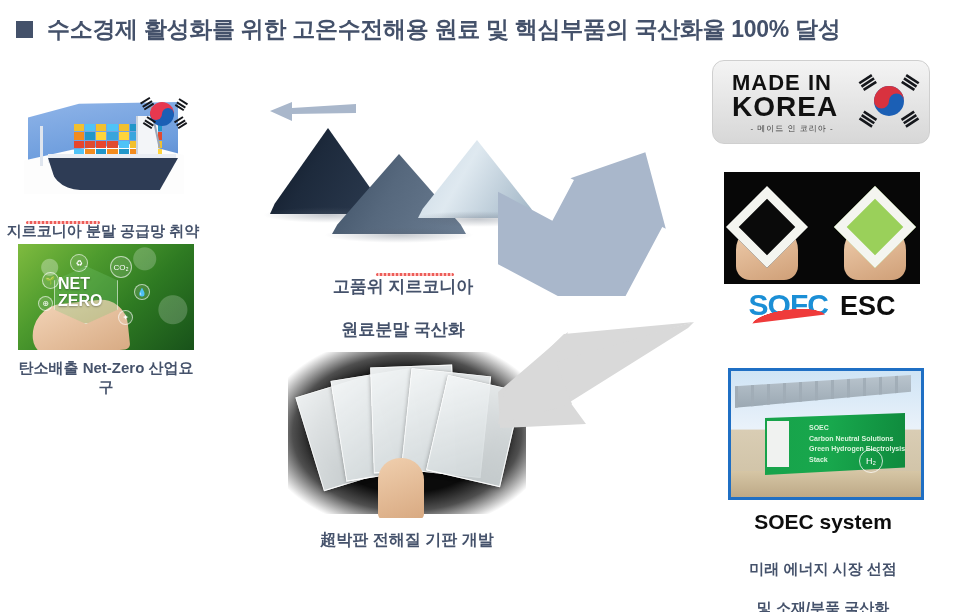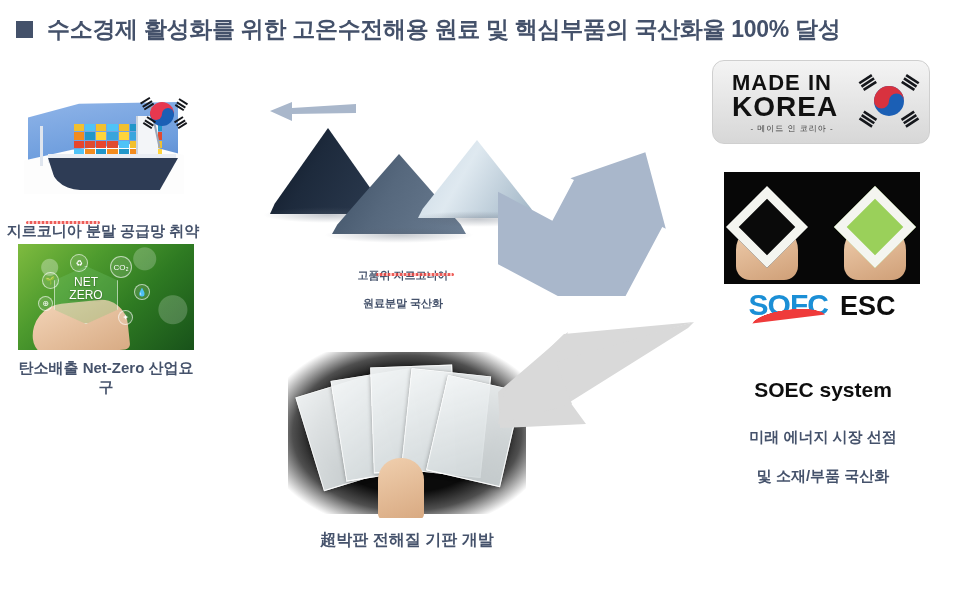--- a/index.html
+++ b/index.html
@@ -159,22 +159,22 @@
   }
   .nz-hex {
     position:absolute; left:36px; top:22px;
     width:62px; height:56px;
     background: rgba(120,200,120,.28);
     clip-path: polygon(50% 0, 100% 25%, 100% 75%, 50% 100%, 0 75%, 0 25%);
     border: 1px solid rgba(255,255,255,.55);
   }
   .nz-label {
     position:absolute; left:40px; top:32px;
-    width:56px; text-align:center;
-    color:#ffffff; font-weight:normal; font-size:12px; line-height:1.05;
+    width:56px; 
+    color:#ffffff; font-weight:bold; font-size:16px; line-height:1.05;
     text-shadow: 0 1px 2px rgba(0,0,0,.35);
   }
   .nz-ico {
     position:absolute; border:1px solid rgba(255,255,255,.6);
     border-radius:50%;
     color:#fff; font-size:8px; display:flex; align-items:center; justify-content:center;
     background: rgba(255,255,255,.12);
   }
 
   
@@ -441,21 +441,21 @@
     </div>
     <div class="pile" style="left:74px; bottom:14px; width:134px; height:80px;">
       <div class="cone" style="background: linear-gradient(120deg,#3c4e63 0%, #56687d 44%, #6b7d92 100%);"></div>
       <div class="shadow"></div>
     </div>
     <div class="pile" style="left:160px; bottom:30px; width:118px; height:78px;">
       <div class="cone" style="background: linear-gradient(120deg,#c6d6e2 0%, #dfe9f0 40%, #9eb3c4 100%);"></div>
       <div class="shadow"></div>
     </div>
   </div>
-  <div class="cap u-red" style="width:290px; margin-top:6px; font-size:11px;">
+  <div class="cap u-red" style="width:290px; margin-top:6px; font-size:17px;">
     <span>고품위 지르코니아</span><br>
     <span>원료분말 국산화</span>
     <span class="spell-underline" style="left:118px; top:19px; width:78px;"></span>
   </div>
 </div>
 
 <div class="panel" style="left:282px; top:348px;">
   <div class="imgbox sheet-box">
     <div class="sheet-bg"></div>
     <div class="sheet" style="left:26px; top:36px; width:76px; height:96px; transform:rotate(-17deg);"></div>
@@ -526,18 +526,31 @@
   </div>
   <div class="sofc-cap" style="margin-top:4px; text-align:center;">
     <span class="sofc-word">
       <span>SOFC</span>
       <span class="sofc-swoosh"></span>
     </span><span class="esc-word">ESC</span>
   </div>
 </div>
 
 <div class="panel" style="left:728px; top:368px;">
+  <div class="imgbox soec-box">
+    <div class="soec-sky"></div>
+    <div class="soec-deck"></div>
+    <div class="soec-steel"></div>
+    <div class="soec-unit"></div>
+    <div class="soec-door"></div>
+    <div class="soec-txt">
+      <div>SOEC</div>
+      <div>Carbon Neutral Solutions</div>
+      <div>Green Hydrogen Electrolysis Stack</div>
+    </div>
+    <div class="soec-h2">H₂</div>
+  </div>
   <div class="soec-title" style="width:190px; margin-top:10px;">SOEC system</div>
   <div class="cap" style="width:190px; margin-top:6px; font-size:15px;">
     <span>미래 에너지 시장 선점</span><br>
     <span>및 소재/부품 국산화</span>
   </div>
 </div>
 
 </body></html>

